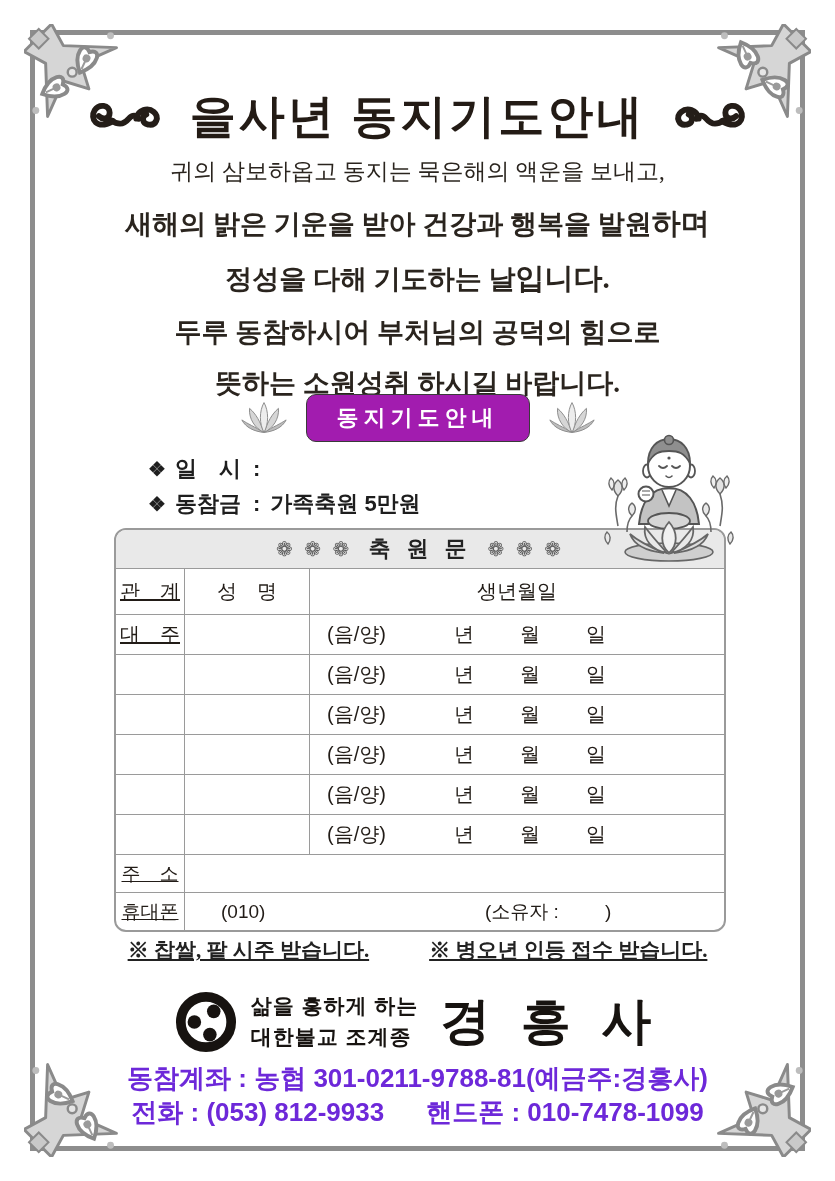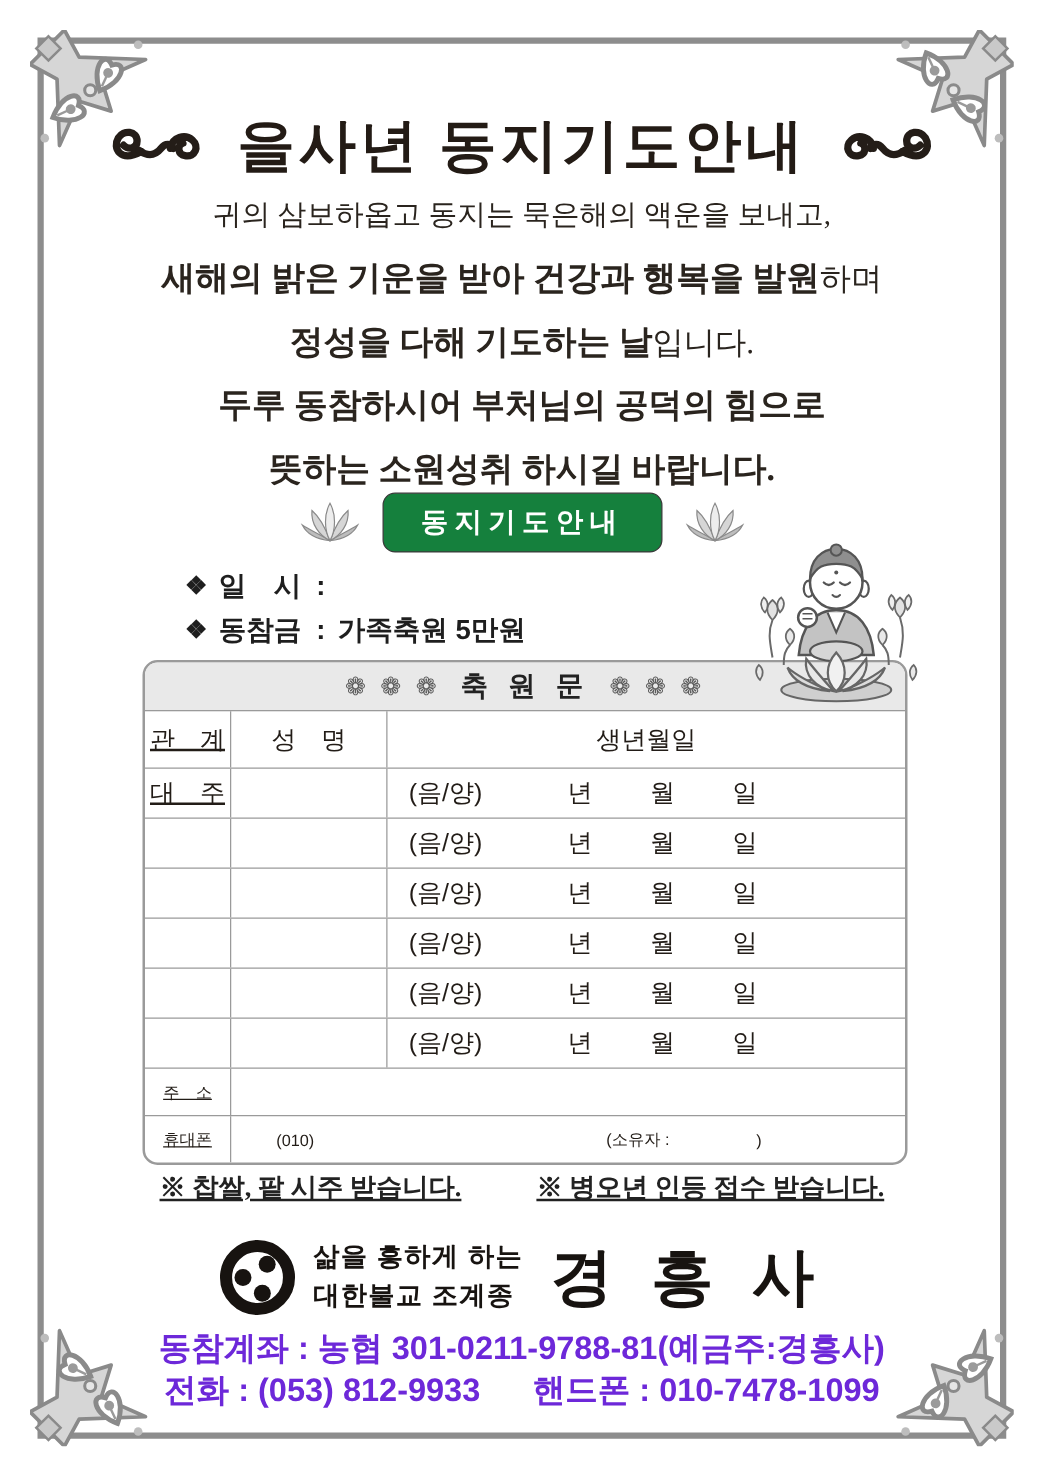--- a/index.html
+++ b/index.html
@@ -18,25 +18,25 @@
 
   
   .title-row{position:absolute;top:86px;left:0;right:0;display:flex;justify-content:center;align-items:center;gap:22px;}
   .title-text{font-family:"Liberation Serif",serif;font-size:46px;font-weight:900;letter-spacing:3px;color:#231b15;}
   .flourish.right{transform:scaleX(-1);}
 
   
   .intro{position:absolute;top:156px;left:0;right:0;text-align:center;font-family:"Liberation Serif",serif;color:#2a241e;}
   .intro .l1{font-size:23px;margin-bottom:17px;}
   .intro .l{font-size:27px;font-weight:700;margin-bottom:15px;}
-  .intro .rest{font-weight:400;font-size:25px;}
+  .intro .rest{font-weight:700;font-size:29px;}
 
   
   .badge-row{position:absolute;top:394px;left:0;right:0;display:flex;justify-content:center;align-items:center;gap:16px;}
-  .badge{background:#15803d;color:#ffffff;font-size:22px;font-weight:700;letter-spacing:5px;
+  .badge{background:#a21caf;color:#ffffff;font-size:22px;font-weight:700;letter-spacing:5px;
          padding:8px 30px;border-radius:10px;border:1px solid #3a3a3a;}
 
   
   .details{position:absolute;top:451px;left:148px;font-size:22px;font-weight:700;color:#1e1e1e;}
   .detail{display:flex;align-items:center;height:35px;}
   .detail .bullet{margin-right:9px;font-size:20px;}
   .detail .label{min-width:68px;}
   .detail .colon{margin:0 10px;}
 
   
@@ -45,21 +45,21 @@
   
   .ftable{position:absolute;top:528px;left:114px;width:608px;background:#fff;
           border:2px solid #9a9a9a;border-radius:12px;overflow:hidden;z-index:2;}
   .tband{height:38px;background:#e9e9e9;display:flex;align-items:center;justify-content:center;gap:16px;
          font-size:22px;font-weight:700;border-bottom:1px solid #9a9a9a;letter-spacing:5px;color:#222;}
   .tband .fl{color:#5a5a5a;font-size:20px;letter-spacing:3px;font-weight:400;}
   .trow{display:flex;border-bottom:1px solid #9a9a9a;align-items:stretch;}
   .trow:last-child{border-bottom:none;}
   .trow.h{height:45px;font-size:20px;}
   .trow.d{height:39px;font-size:20px;}
-  .trow.a{height:37px;font-size:13px;}
+  .trow.a{height:37px;font-size:19px;}
   .c1{width:68px;border-right:1px solid #9a9a9a;display:flex;align-items:center;justify-content:center;text-decoration:underline;}
   .c2{width:124px;border-right:1px solid #9a9a9a;display:flex;align-items:center;justify-content:center;font-family:Liberation Mono, monospace;}
   .c3{flex:1;display:flex;align-items:center;padding-left:17px;}
   .c3.center{justify-content:center;padding-left:0;}
   .eum{width:104px;}
   .ymd{width:66px;text-align:center;}
   .merge{flex:1;position:relative;}
   .merge span{position:absolute;top:50%;transform:translateY(-50%);}
   .p1{left:36px;} .p2{left:300px;} .p3{left:420px;}
 

